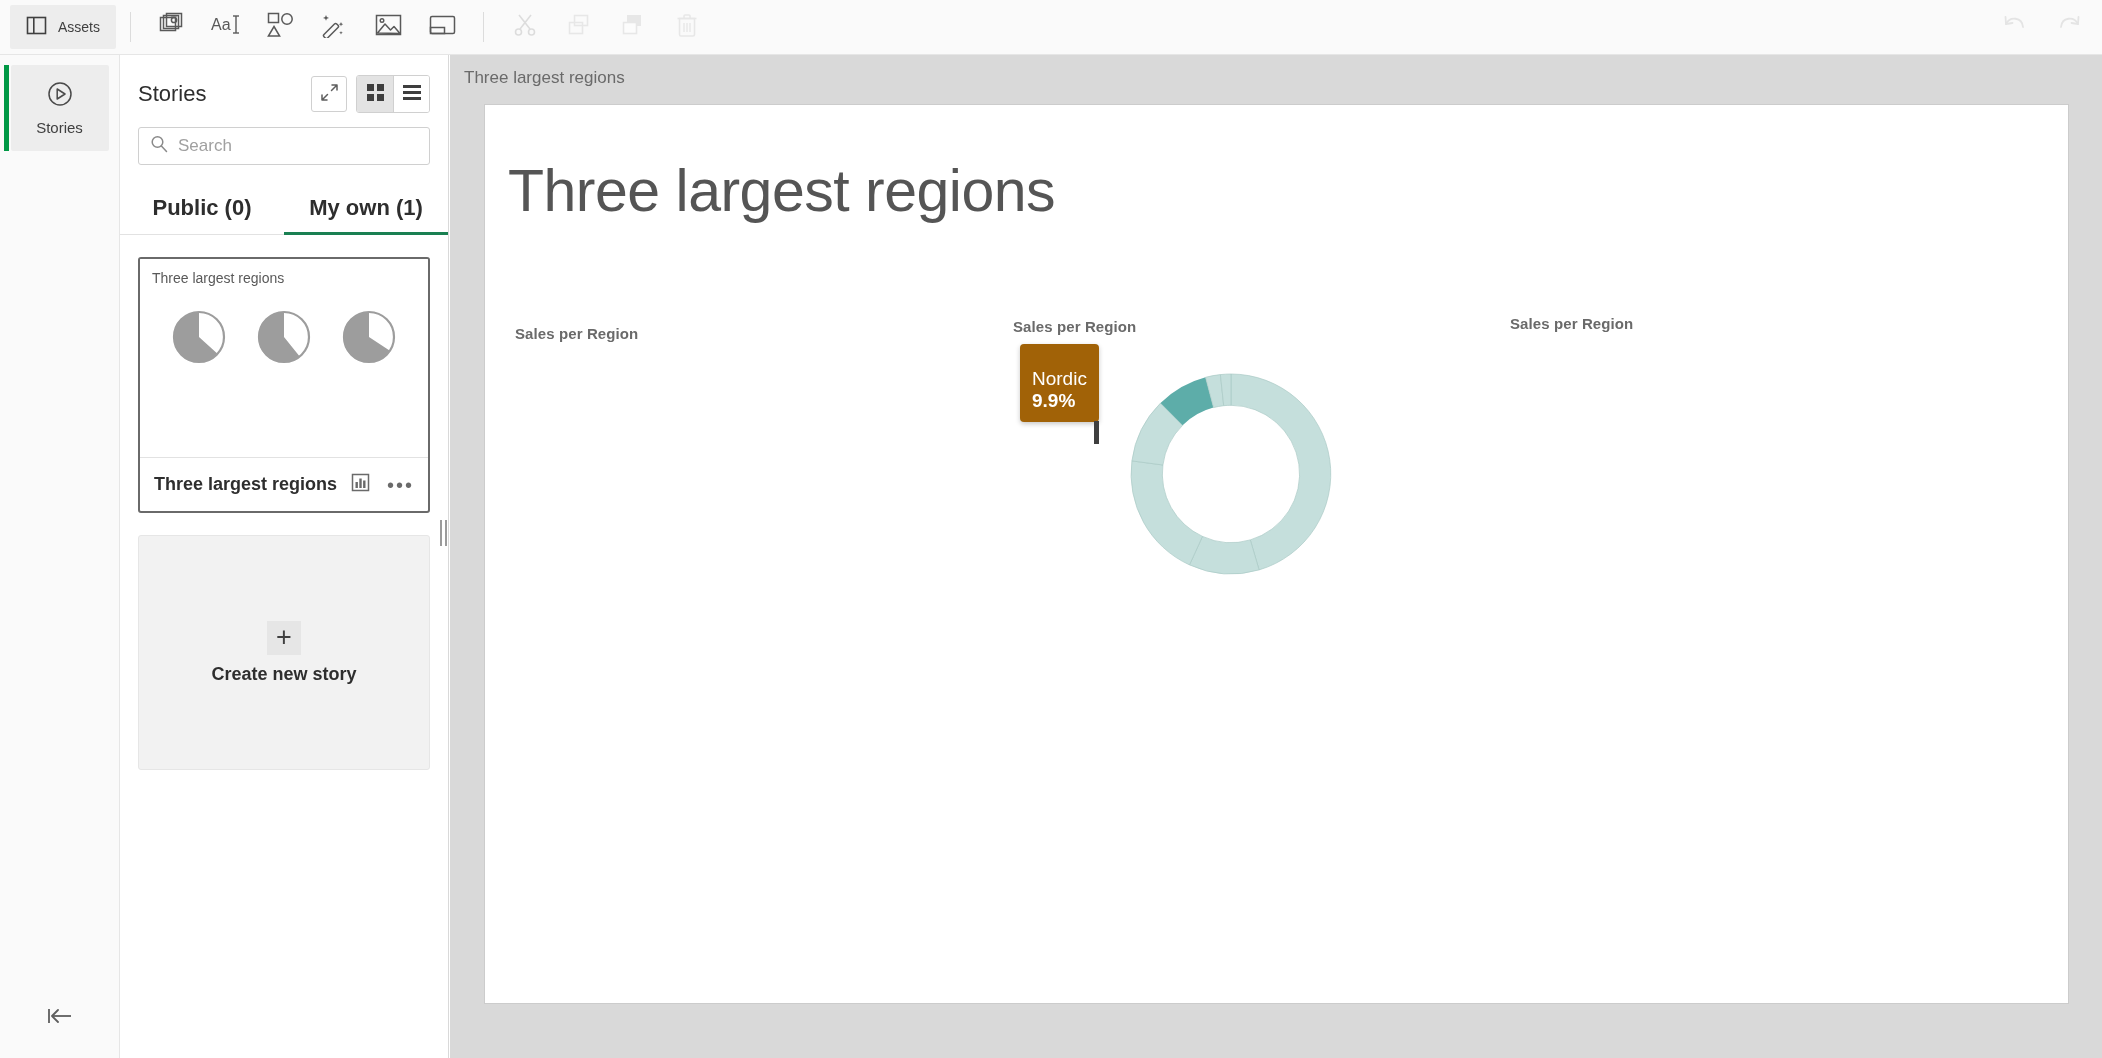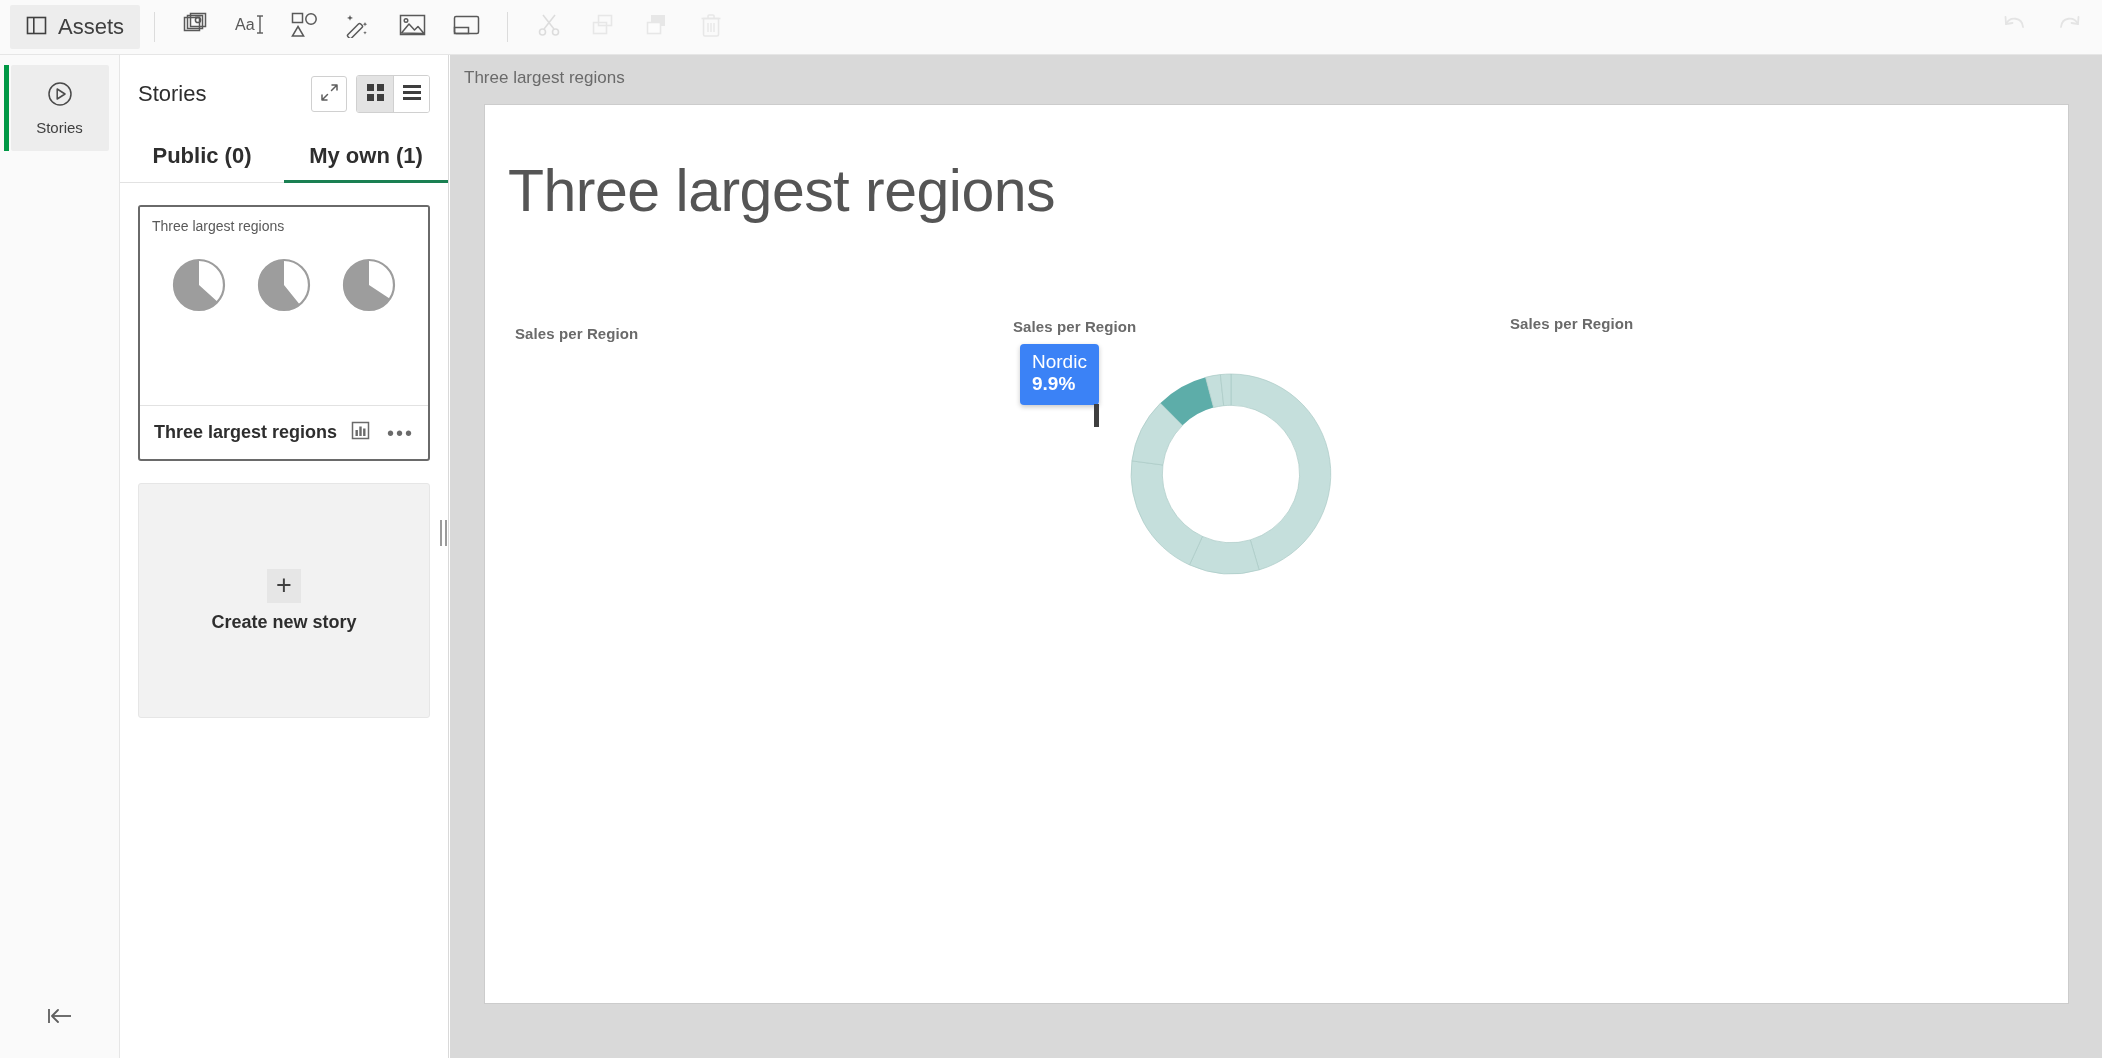--- a/index.html
+++ b/index.html
@@ -18,21 +18,21 @@
     background: #fafafa;
     border-bottom: 1px solid #e6e6e6;
     display: flex; align-items: center;
   }
   .assets-btn {
     display: flex; align-items: center; gap: 11px;
     height: 44px; margin-left: 10px; padding: 0 16px;
     background: #ededed; border-radius: 2px;
     cursor: pointer;
   }
-  .assets-btn .lbl { font-size: 22px; color: #404040; }
+  .assets-btn .lbl { font-size: 14px; color: #404040; }
   .tb-sep {
     width: 1px; height: 30px; background: #dcdcdc; margin: 0 14px;
   }
   .tb-icons { display: flex; align-items: center; }
   .tb-btn {
     width: 54px; height: 44px;
     display: flex; align-items: center; justify-content: center;
     cursor: pointer; border-radius: 2px;
   }
   .tb-btn.disabled { cursor: default; opacity: .42; }
@@ -194,22 +194,22 @@
 
   .donut-obj { position: absolute; }
   .donut-label {
     font-size: 15px; font-weight: bold; color: #6a6a6a;
     letter-spacing: .1px;
   }
   .donut-svg-wrap { position: relative; }
 
   .tooltip {
     position: absolute;
-    background: #3b82f6; border-radius: 4px;
-    padding: 7px 12px 9px 12px;
+    background: #a16207; border-radius: 4px;
+    padding: 24px 12px 9px 12px;
     color: #ffffff; min-width: 52px;
     box-shadow: 0 2px 5px rgba(0,0,0,.22);
     z-index: 10;
   }
   .tooltip .t-name { font-size: 19px; line-height: 1.15; font-weight: normal; }
   .tooltip .t-val  { font-size: 19px; line-height: 1.2; font-weight: bold; }
   .tooltip::after {
     content: ""; position: absolute; width: 5px; height: 23px;
     background: #3f3f3f;
   }
@@ -410,20 +410,31 @@
               <rect x="0" y="0" width="18" height="3" fill="#3e3e3e"></rect>
               <rect x="0" y="6" width="18" height="3" fill="#3e3e3e"></rect>
               <rect x="0" y="12" width="18" height="3" fill="#3e3e3e"></rect>
             </svg>
           </span>
         </div>
       </div>
     </div>
   </div>
 
+  <div class="search-wrap">
+    <div class="search-box">
+      <span>
+        <svg width="18" height="18" viewBox="0 0 18 18">
+          <circle cx="7.5" cy="7" r="5.3" fill="none" stroke="#8a8a8a" stroke-width="1.5"></circle>
+          <line x1="11.4" y1="11" x2="16.5" y2="16.5" stroke="#8a8a8a" stroke-width="1.5" stroke-linecap="round"></line>
+        </svg>
+      </span>
+      <input type="text" placeholder="Search" style="">
+    </div>
+  </div>
 
   <div class="tabs">
     <div class="tab">Public (0)</div>
     <div class="tab active">My own (1)</div>
   </div>
 
   <div class="cards">
 
     <div class="story-card">
       <div class="story-card-thumb">

